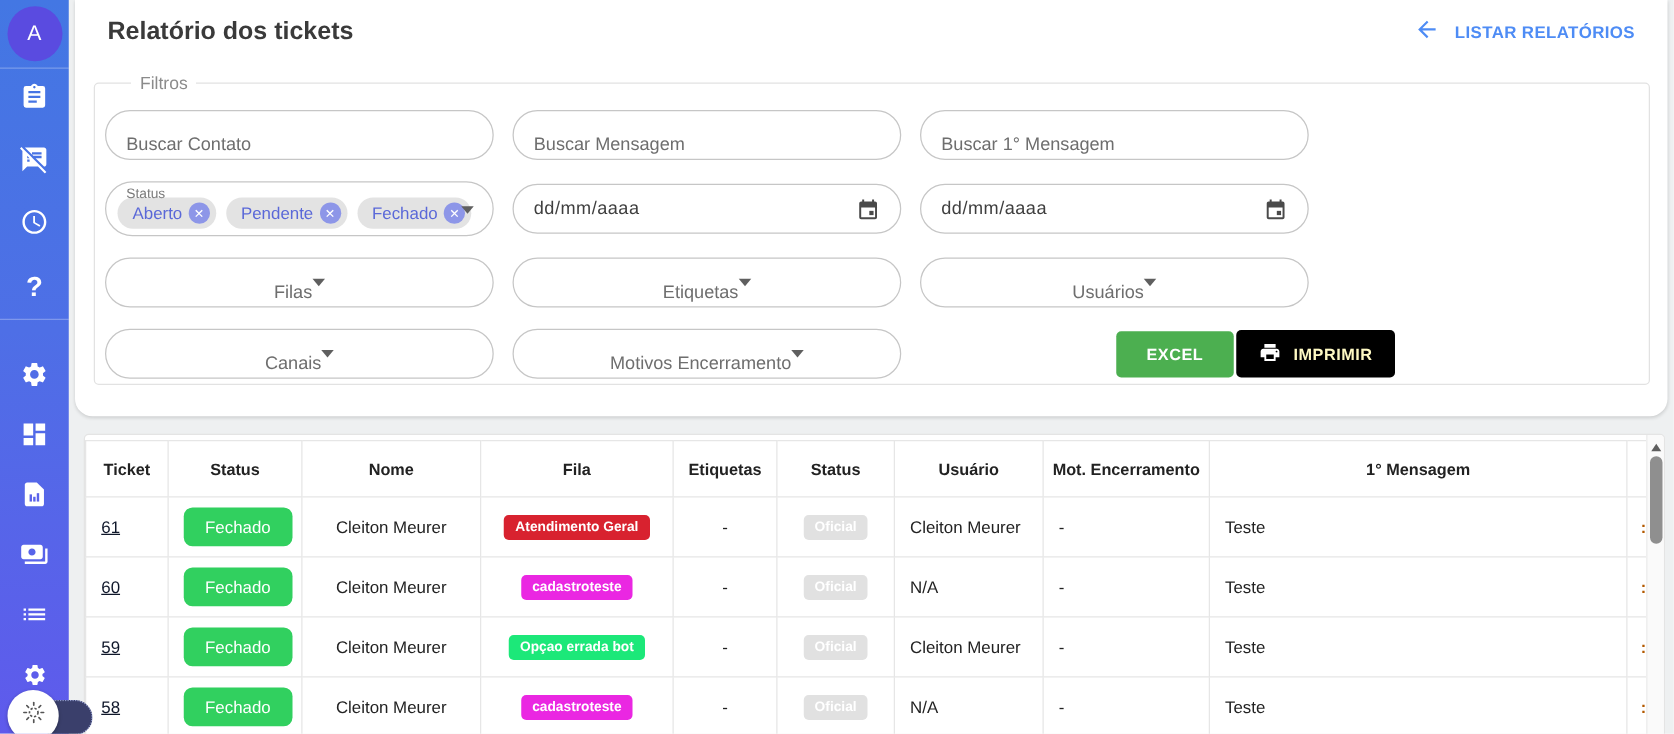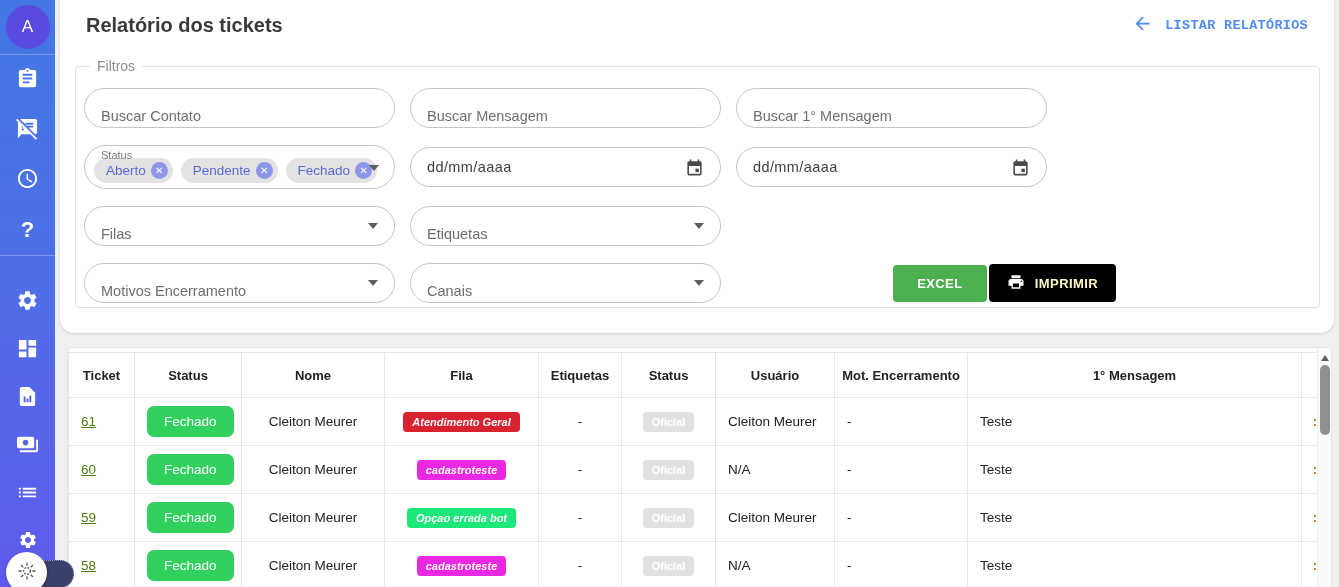--- a/index.html
+++ b/index.html
@@ -44,37 +44,37 @@
   
   .main { flex:1; position:relative; }
 
   .filters-card {
     position:absolute; left:5px; top:0; right:5px; height:333px;
     background:#fff; border-radius:0 0 14px 14px;
     box-shadow:0 1px 3px rgba(0,0,0,.14);
   }
   .card-header { display:flex; justify-content:space-between; align-items:center; padding:13px 26px 0 26px; }
   .page-title { font-size:20px; font-weight:bold; color:#3a3a3a; margin:0; }
-  .back-link { display:flex; align-items:center; gap:12px; color:#4e8cf5; font-weight:bold; font-size:13.5px; letter-spacing:.3px; text-decoration:none; cursor:pointer;font-family:Liberation Mono, monospace; }
+  .back-link { display:flex; align-items:center; gap:12px; color:#4e8cf5; font-weight:bold; font-size:13.5px; letter-spacing:.3px; text-decoration:none; cursor:pointer; }
   .back-link svg { width:21px; height:21px; fill:#4e8cf5; }
 
   fieldset.filters {
     position:absolute; left:15px; right:14px; top:58px; bottom:25px;
     border:1px solid #e2e2e2; border-radius:4px; margin:0; padding:14px 8px 0 8px;
   }
-  fieldset.filters legend { font-size:14px; color:#8b8b8b; padding:0 7px; margin-left:6px; }
+  fieldset.filters legend { font-size:14px; color:#8b8b8b; padding:0 7px; margin-left:21px; }
 
   .f-row { display:flex; gap:15px; margin-bottom:17px; align-items:center; }
   .pill {
     position:relative; height:40px; width:311px; flex:none;
     border:1px solid #c6c6c6; border-radius:28px; background:#fff;
     display:flex; align-items:center; padding:0 16px; cursor:text;
   }
   .pill .ph { color:#6e6e6e; font-size:14.5px;margin-top:16px; }
-  .pill.select { justify-content:space-between; cursor:pointer; }
+  .pill.select { justify-content:center; cursor:pointer; }
   .arrow-down { width:0; height:0; border-left:5px solid transparent; border-right:5px solid transparent; border-top:6px solid #5f5f5f; }
   .pill.date { justify-content:space-between; }
   .pill.date .val { color:#3f3f3f; font-size:14.5px; letter-spacing:.4px; }
   .cal-icon svg { width:19px; height:19px; fill:#4a4a4a; display:block; }
 
   .pill.status { height:44px; border-radius:24px; padding:0 34px 0 9px; align-items:flex-end; cursor:pointer; }
   .mini-label { position:absolute; top:3px; left:16px; font-size:11px; color:#7a7a7a; }
   .chips { display:flex; gap:8px; margin-bottom:5px; }
   .chip {
     background:#e3e3e3; border-radius:14px; height:25px;
@@ -108,23 +108,23 @@
   .table-wrap { flex:1; padding-top:4px; overflow:hidden; }
   table { width:100%; border-collapse:collapse; table-layout:fixed; }
   th {
     font-size:13px; font-weight:bold; color:#222; height:45px;
     border:1px solid #e6e6e6; text-align:center; padding:0 4px;
   }
   td { font-size:13.5px; color:#222; height:48px; border:1px solid #e6e6e6; padding:0 12px; }
   td.c { text-align:center; }
   td.clip { padding:0 1px 0 0; text-align:right; color:#b35900; font-weight:bold; overflow:hidden; font-size:13px; }
   th.clip-h { border-left:1px solid #e6e6e6; }
-  .ticket-link { color:#4d7c0f; text-decoration:underline; font-size:13.5px; cursor:pointer; }
+  .ticket-link { color:#0f172a; text-decoration:underline; font-size:13.5px; cursor:pointer; }
   .badge-status { display:inline-block; background:#31d05f; color:#fff; font-size:13.5px; padding:8px 17px; border-radius:7px; }
-  .badge-fila { display:inline-block; color:#fff; font-size:11px; font-weight:bold; padding:4px 9px; border-radius:4px;font-style:italic; }
+  .badge-fila { display:inline-block; color:#fff; font-size:11px; font-weight:bold; padding:4px 9px; border-radius:4px; }
   .badge-canal { display:inline-block; background:#e1e1e1; color:#fff; font-size:11px; font-weight:bold; padding:4px 9px; border-radius:4px; }
 
   .vscroll { width:14px; flex:none; background:#fafafa; border-left:1px solid #ececec; position:relative; }
   .scroll-up { position:absolute; top:7px; left:3px; width:0; height:0; border-left:4px solid transparent; border-right:4px solid transparent; border-bottom:6px solid #5f5f5f; cursor:pointer; }
   .scroll-thumb { position:absolute; top:17px; left:2px; width:10px; height:70px; background:#8f8f8f; border-radius:6px; cursor:grab; }
 </style>
 </head>
 <body>
 
 <aside class="sidebar">
@@ -279,29 +279,33 @@
 
       <div class="f-row">
         <div class="pill select">
           <span class="ph">Filas</span>
           <span class="arrow-down"></span>
         </div>
         <div class="pill select">
           <span class="ph">Etiquetas</span>
           <span class="arrow-down"></span>
         </div>
+        <div class="pill select">
+          <span class="ph">Usuários</span>
+          <span class="arrow-down"></span>
+        </div>
       </div>
 
       <div class="f-row">
         <div class="pill select">
+          <span class="ph">Canais</span>
+          <span class="arrow-down"></span>
+        </div>
+        <div class="pill select">
           <span class="ph">Motivos Encerramento</span>
-          <span class="arrow-down"></span>
-        </div>
-        <div class="pill select">
-          <span class="ph">Canais</span>
           <span class="arrow-down"></span>
         </div>
         <div class="btn-group">
           <button class="btn-excel">EXCEL</button>
           <button class="btn-print">
             <span><svg viewBox="0 0 24 24">
                   <path d="M19 8H5c-1.66 0-3 1.34-3 3v6h4v4h12v-4h4v-6c0-1.66-1.34-3-3-3zm-3 11H8v-5h8v5zm3-7c-.55 0-1-.45-1-1s.45-1 1-1 1 .45 1 1-.45 1-1 1zm-1-9H6v4h12V3z"></path>
                 </svg></span>
             <span>IMPRIMIR</span>
           </button>

